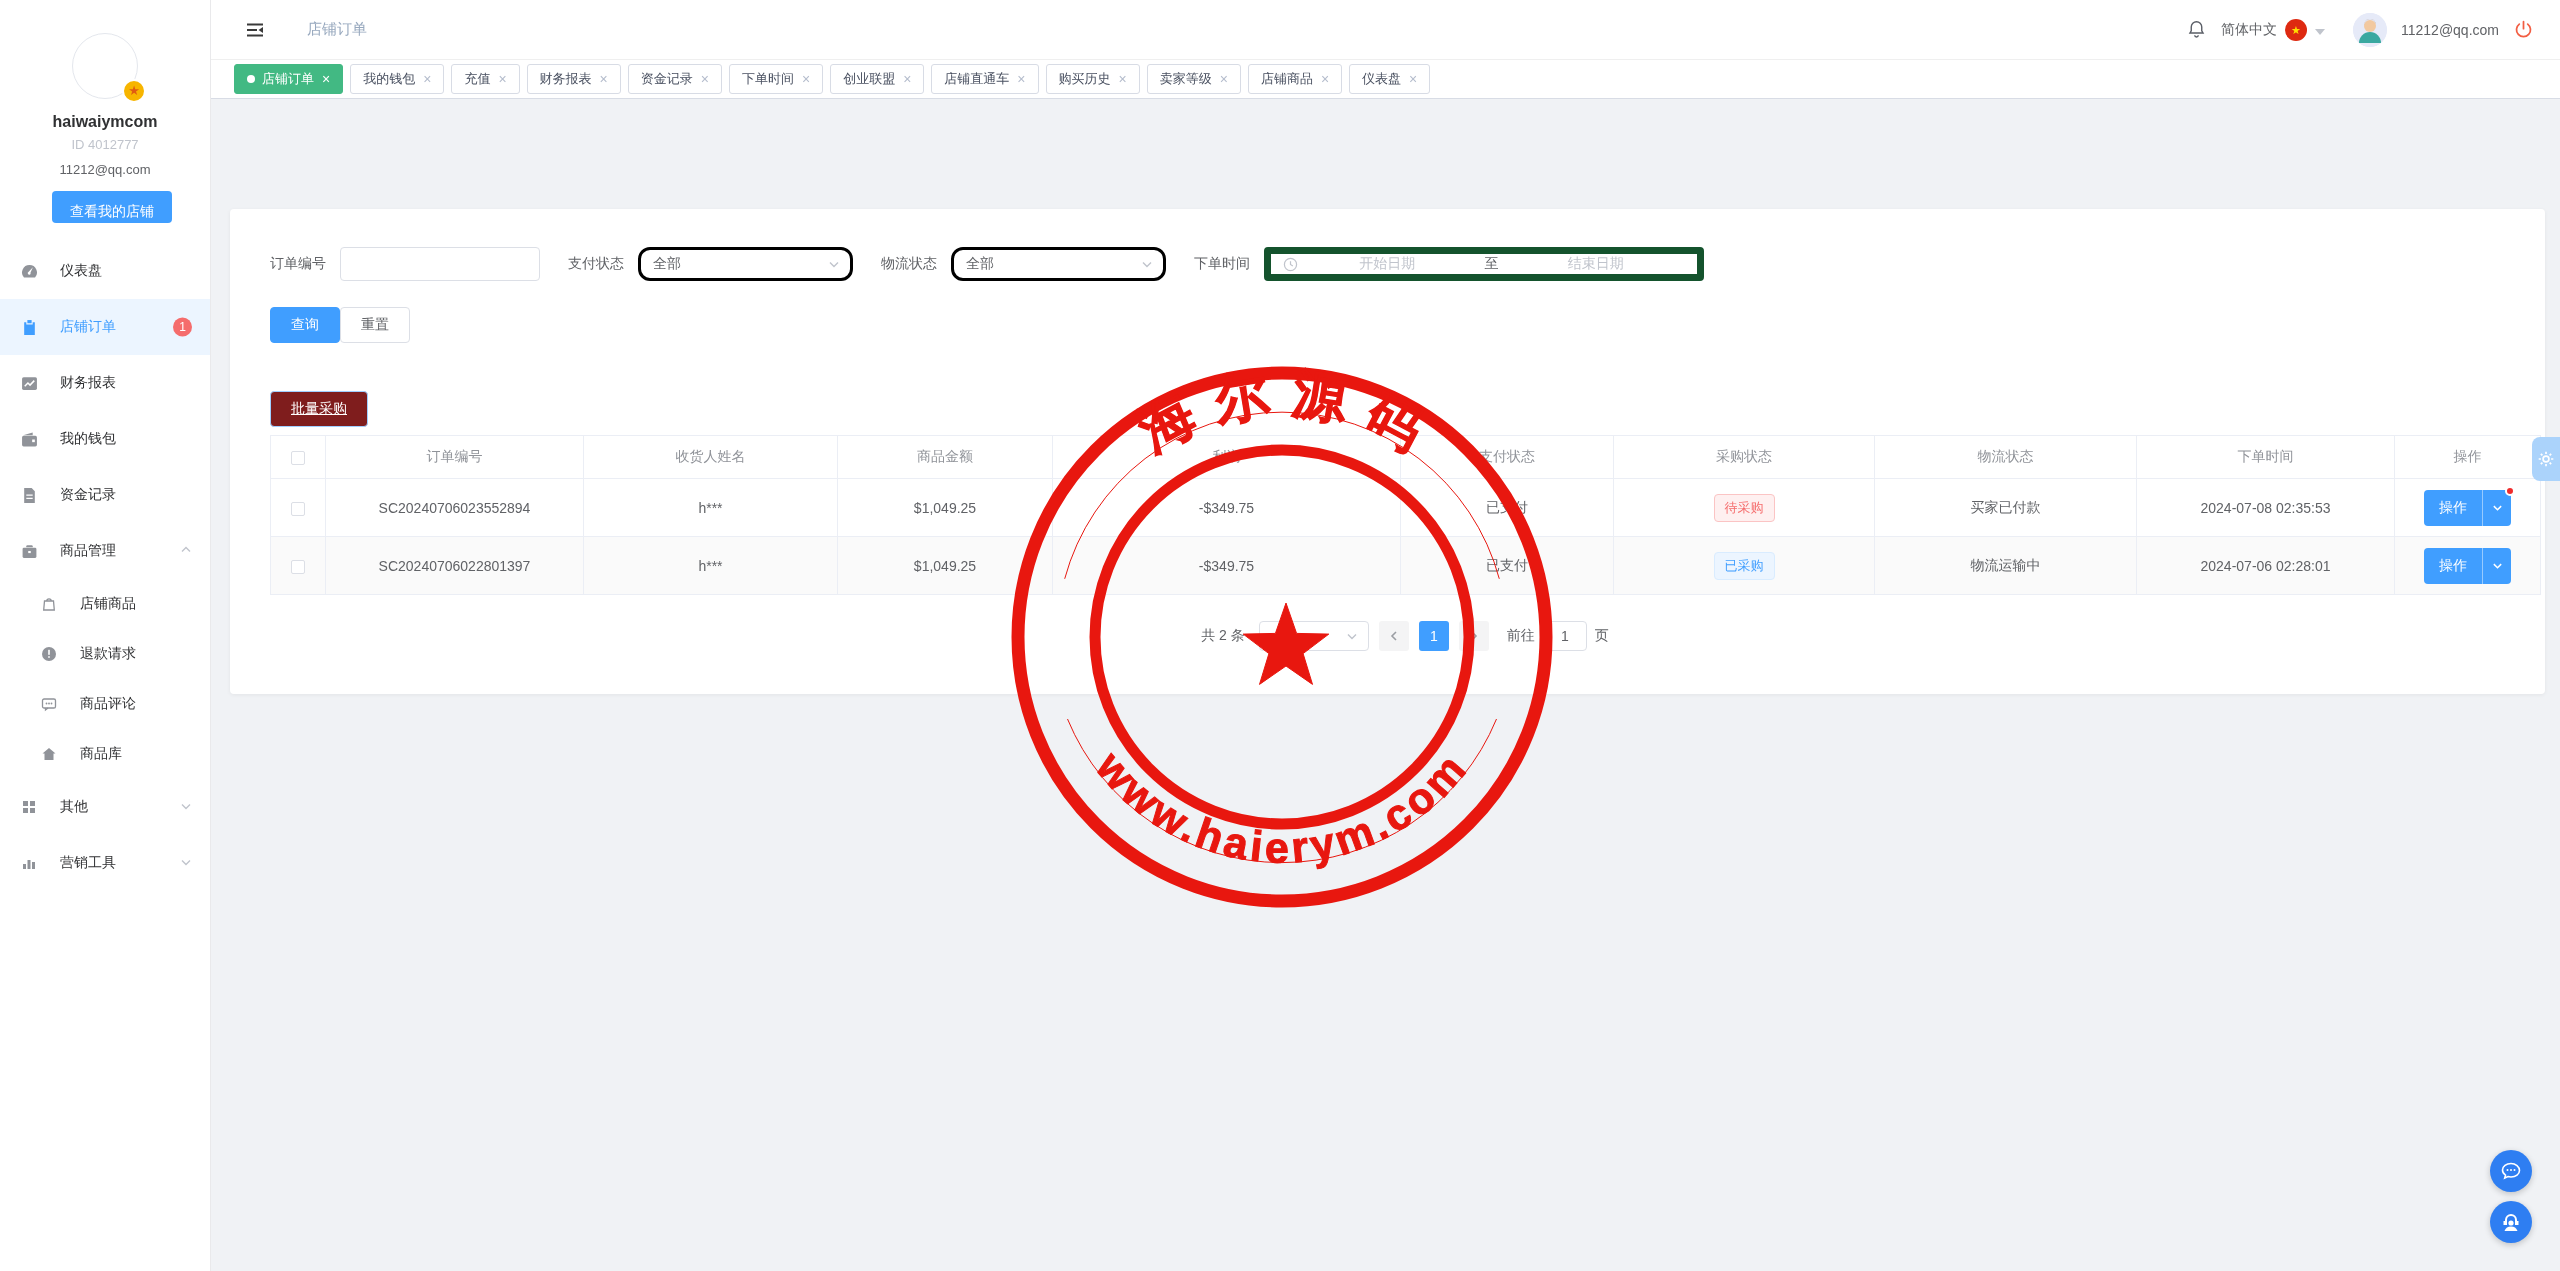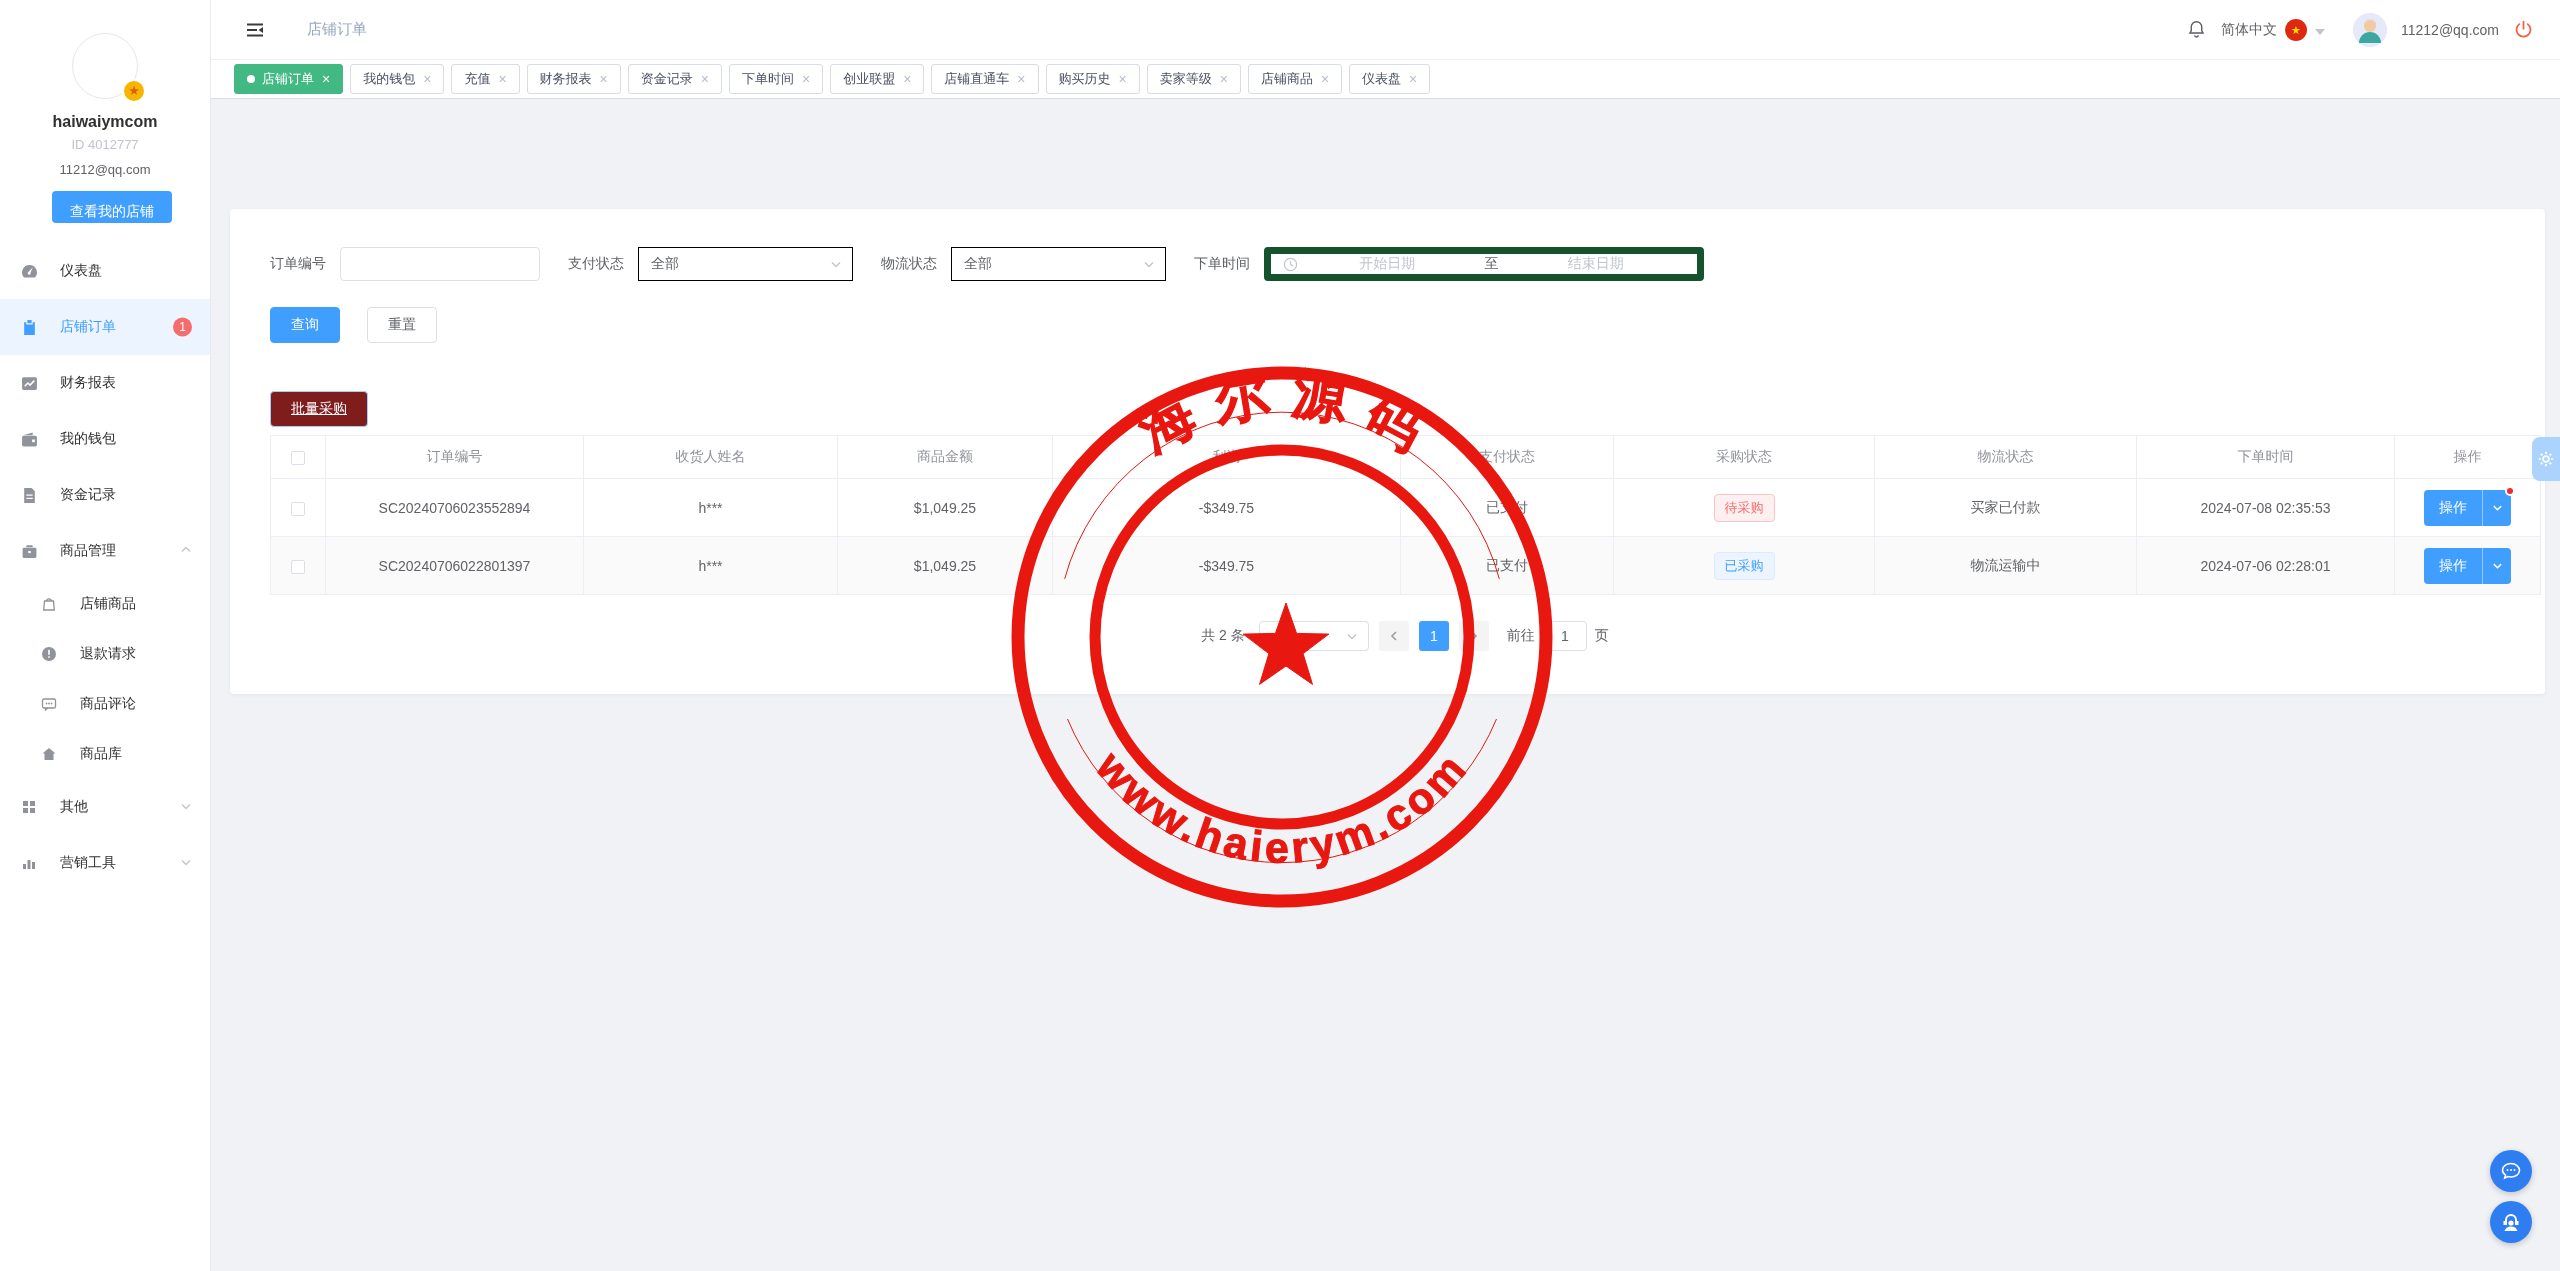--- a/index.html
+++ b/index.html
@@ -51,26 +51,26 @@
   .type-band { position:absolute; left:211px; top:100px; right:0; height:90px; background:#fff; display:flex; align-items:center; gap:16px; padding-left:54px; }
   .btn { height:40px; border-radius:4px; font-size:14px; cursor:pointer; border:1px solid #dcdfe6; background:#fff; color:#606266; padding:0 20px; }
   .btn.primary { background:#409eff; border-color:#409eff; color:#fff; }
   .btn.disabled { background:#7f1d1d; border-color:#a0cfff; color:#fff; cursor:not-allowed;text-decoration:underline; }
 
   
   .card { position:absolute; left:230px; top:209px; width:2315px; height:485px; background:#fff; border-radius:4px; box-shadow:0 1px 4px rgba(0,0,0,.06); padding:38px 0 0 40px; }
   .filter-row { display:flex; align-items:center; }
   .f-label { color:#606266; margin-right:14px; white-space:nowrap; }
   .f-input { width:200px; height:34px; border:1px solid #dcdfe6; border-radius:4px; background:#fff; padding:0 12px; font-size:14px; color:#606266; outline:none; }
-  .f-select { width:215px; height:34px; border:1px solid #000000; border-radius:0; display:flex; align-items:center; padding:0 10px 0 12px; color:#606266; cursor:pointer; margin-right:28px; }
+  .f-select { width:215px; height:34px; border:3px solid #000000; border-radius:12px; display:flex; align-items:center; padding:0 10px 0 12px; color:#606266; cursor:pointer; margin-right:28px; }
   .f-select .sel-val { flex:1; }
   .date-range { width:440px; height:34px; border:7px solid #14532d; border-radius:4px; display:flex; align-items:center; padding:0 12px; color:#c0c4cc; }
   .date-range .ph { flex:1; text-align:center; color:#c0c4cc; }
   .date-range .to { color:#606266; padding:0 8px; }
-  .action-row { margin-top:26px; display:flex; gap:27px; }
+  .action-row { margin-top:26px; display:flex; gap:0; }
   .batch-row { margin-top:48px; }
 
   
   table.grid { border-collapse:collapse; margin-top:8px; table-layout:fixed; width:2270px; }
   .grid th, .grid td { border:1px solid #ebeef5; text-align:center; font-weight:normal; }
   .grid th { height:43px; color:#909399; font-size:14px; background:#fff; }
   .grid td { height:58px; color:#606266; font-size:14px; }
   .grid tr.striped td { background:#fafafa; }
   .cbx { display:inline-block; width:14px; height:14px; border:1px solid #dcdfe6; border-radius:2px; background:#fff; vertical-align:middle; cursor:pointer; }
   .tag { display:inline-block; height:28px; line-height:26px; padding:0 10px; border-radius:4px; font-size:13px; }

